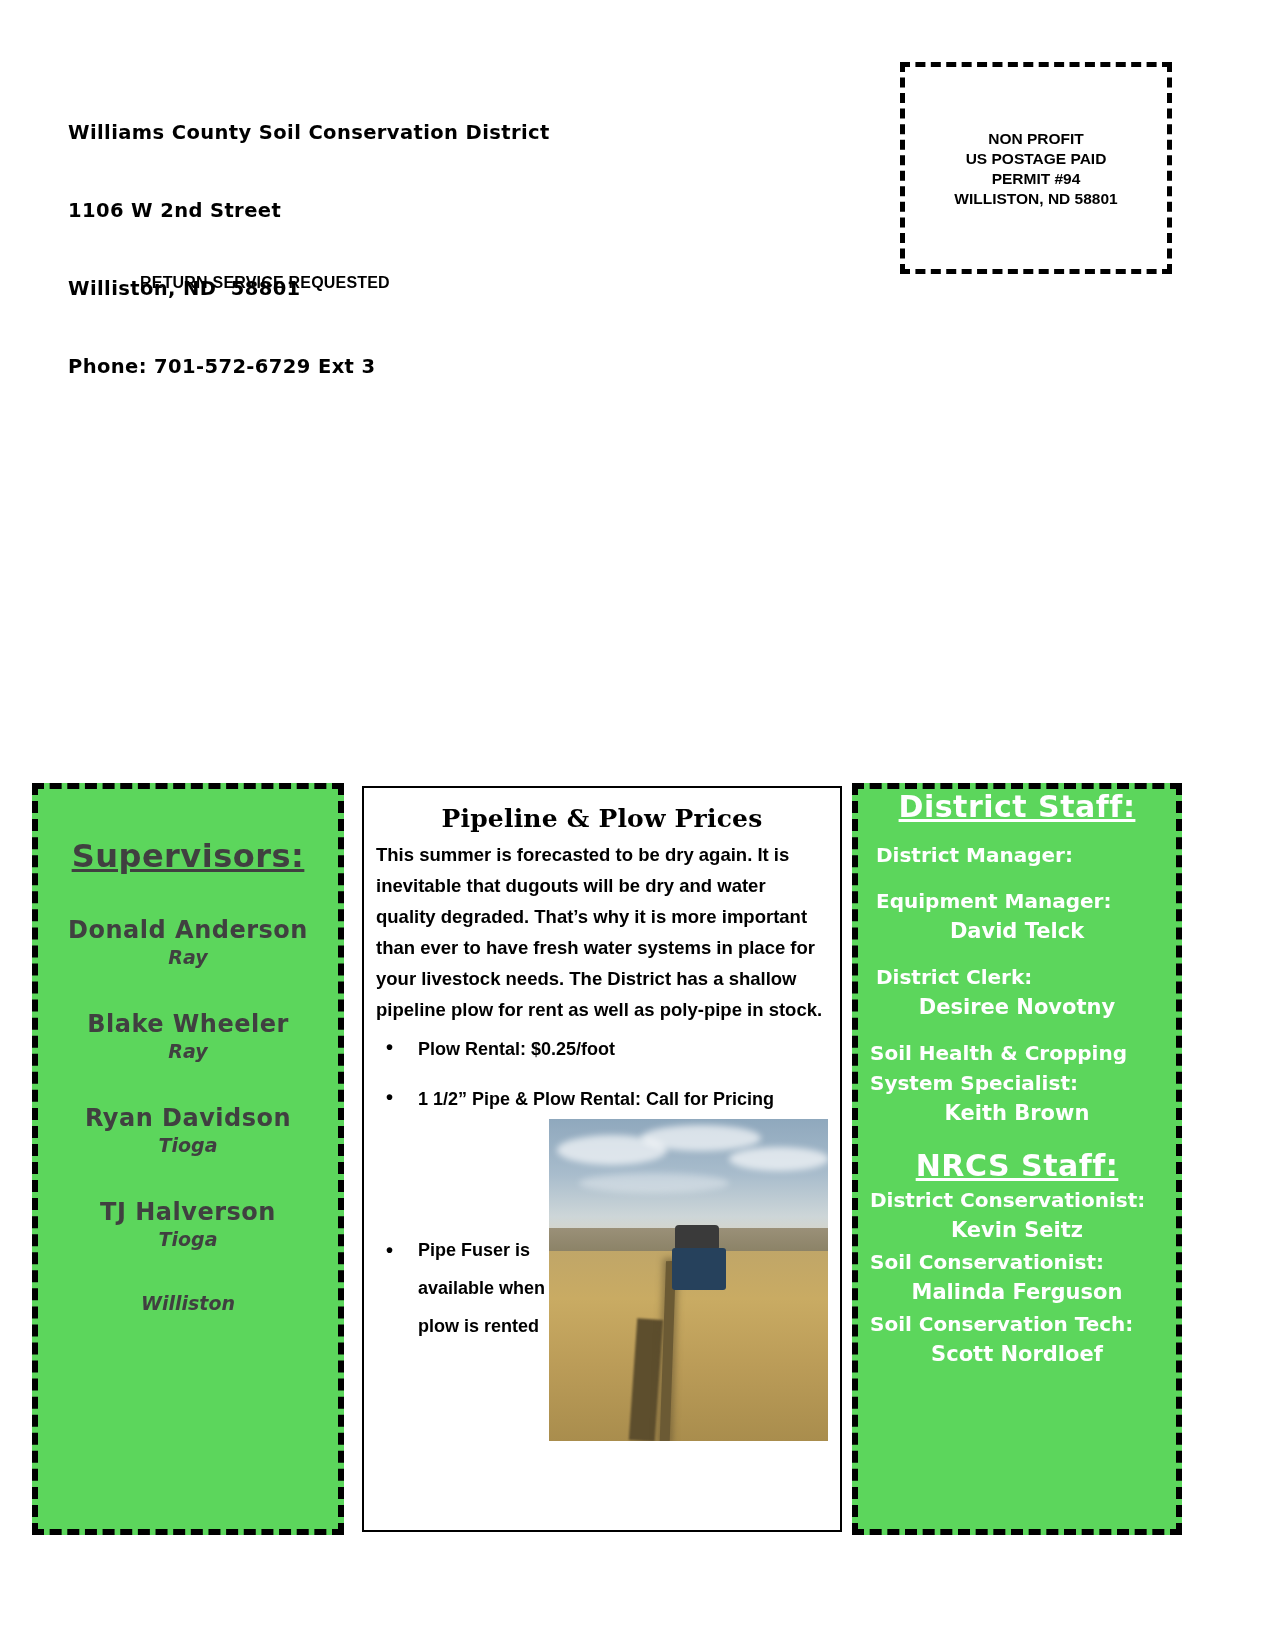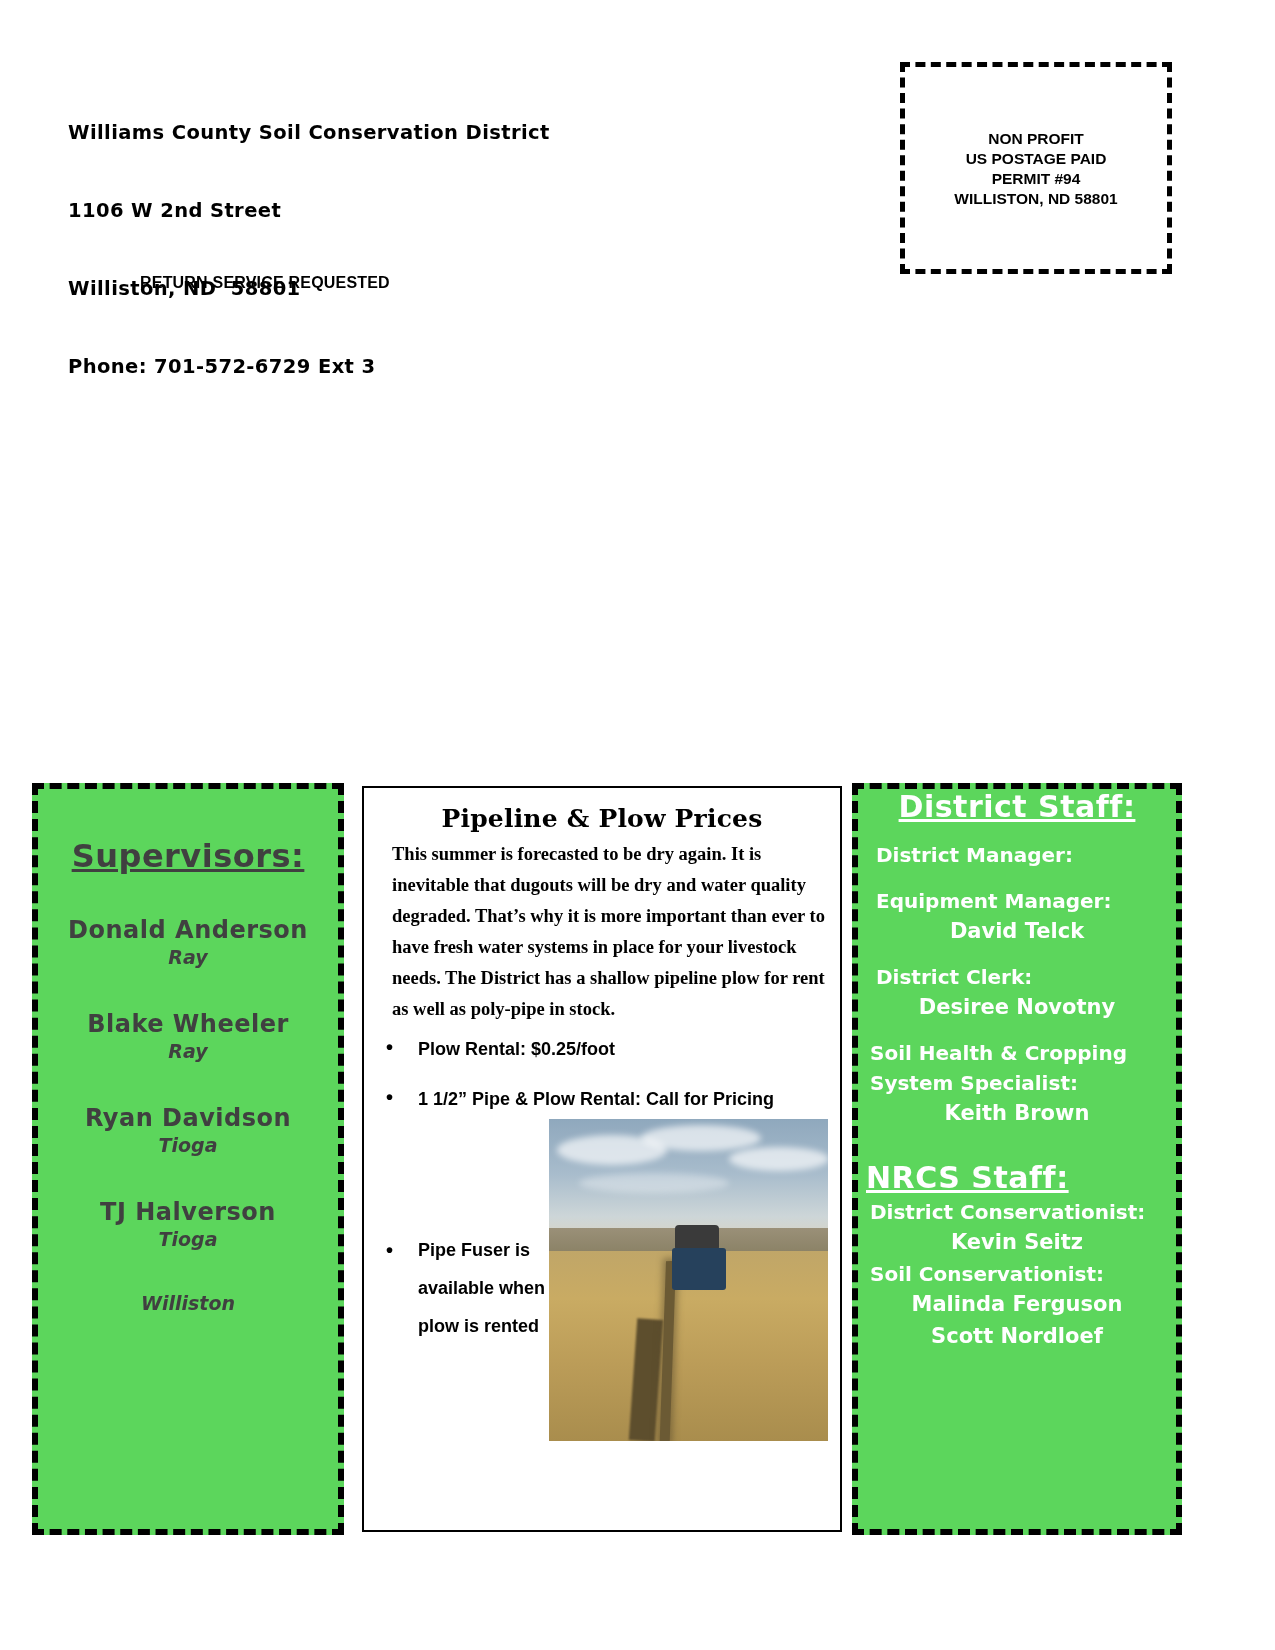--- a/index.html
+++ b/index.html
@@ -127,26 +127,26 @@
   }
   .panel-mid h2 {
     margin: 6px 0 6px 0;
     text-align: center;
     font-family: "DejaVu Serif", serif;
     font-size: 25px;
     font-weight: bold;
     letter-spacing: 0.2px;
   }
   .mid-body {
-    font-family: Liberation Serif, serif;
+    font-family: Liberation Sans, sans-serif;
     font-size: 18.5px;
     font-weight: bold;
     line-height: 31px;
     text-align: left;
-    margin: 0 0 4px 16px;
+    margin: 0 0 4px 0;
   }
   .bullets {
     margin: 10px 0 0 0;
     padding: 0;
     list-style: none;
     font-family: "Liberation Sans", sans-serif;
     font-size: 18px;
     font-weight: bold;
   }
   .bullets li {
@@ -293,22 +293,22 @@
   .staff-role2 {
     font-size: 20px;
     text-align: left;
     padding-left: 4px;
   }
   .staff-name {
     font-size: 21px;
     text-align: center;
   }
   .panel-right .panel-title2 {
-    margin-top: 32px;
-    text-align: left;
+    margin-top: 20px;
+    text-align: center;
     font-family: "DejaVu Sans", sans-serif;
     font-size: 30px;
     font-weight: bold;
     text-decoration: underline;
     letter-spacing: 0.5px;
   }
   .nrcs-item {
     font-family: "DejaVu Sans", sans-serif;
     font-weight: bold;
     line-height: 30px;
@@ -412,17 +412,18 @@
 
     <div class="nrcs-item">
       <div class="staff-role2">District Conservationist:</div>
       <div class="staff-name">Kevin Seitz</div>
     </div>
     <div class="nrcs-item">
       <div class="staff-role2">Soil Conservationist:</div>
       <div class="staff-name">Malinda Ferguson</div>
     </div>
     <div class="nrcs-item">
+      <div class="staff-role2">Soil Conservation Tech:</div>
       <div class="staff-name">Scott Nordloef</div>
     </div>
   </div>
 
 </div>
 
 </body></html>

